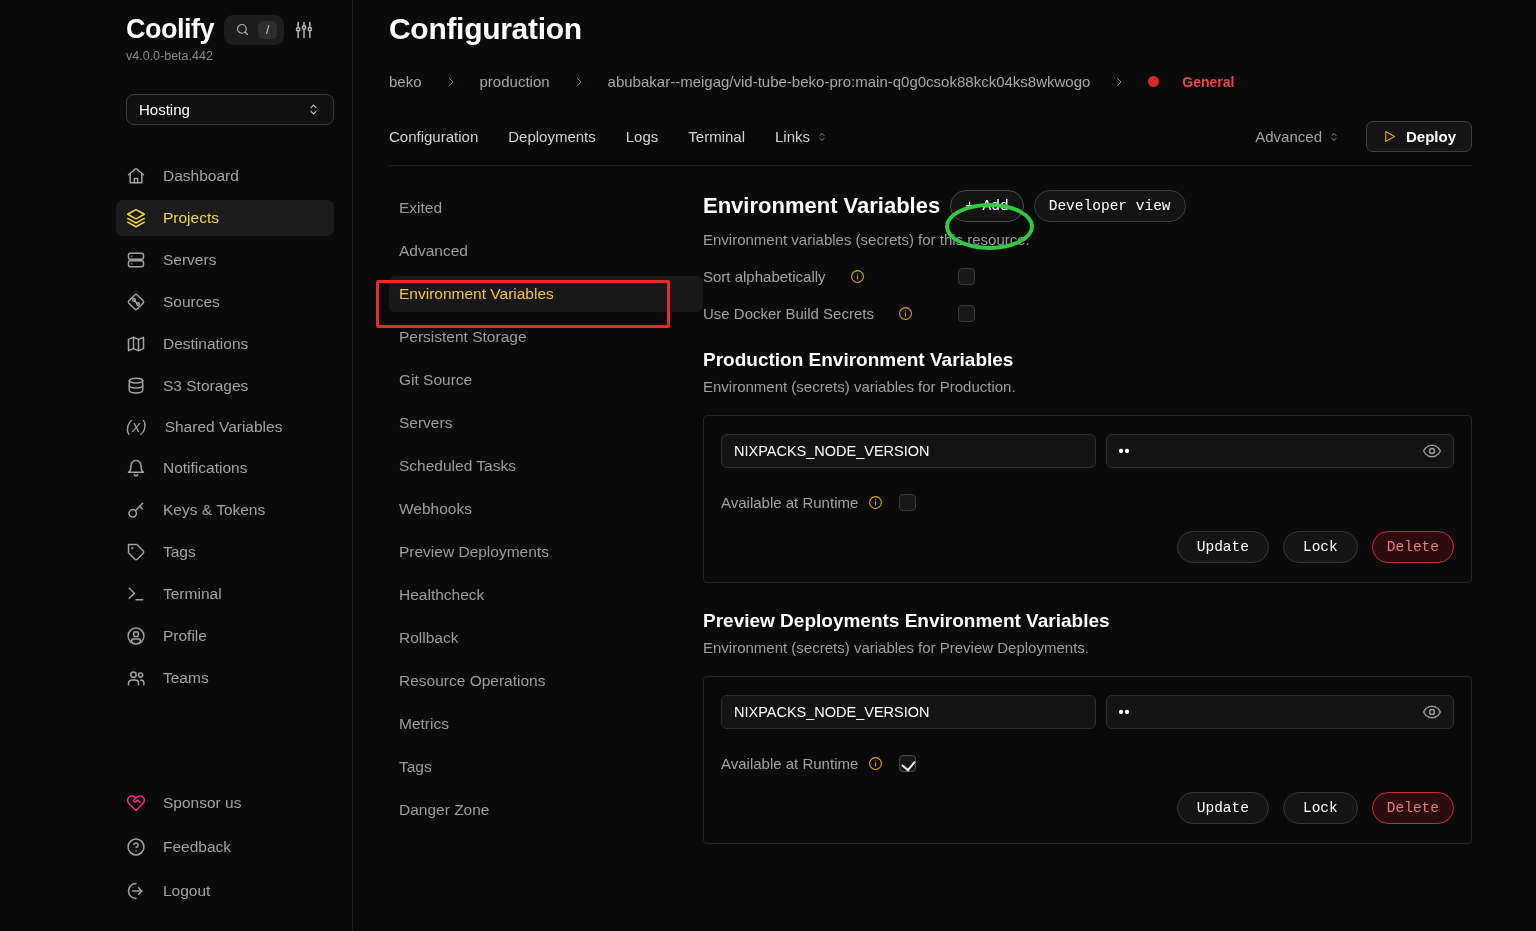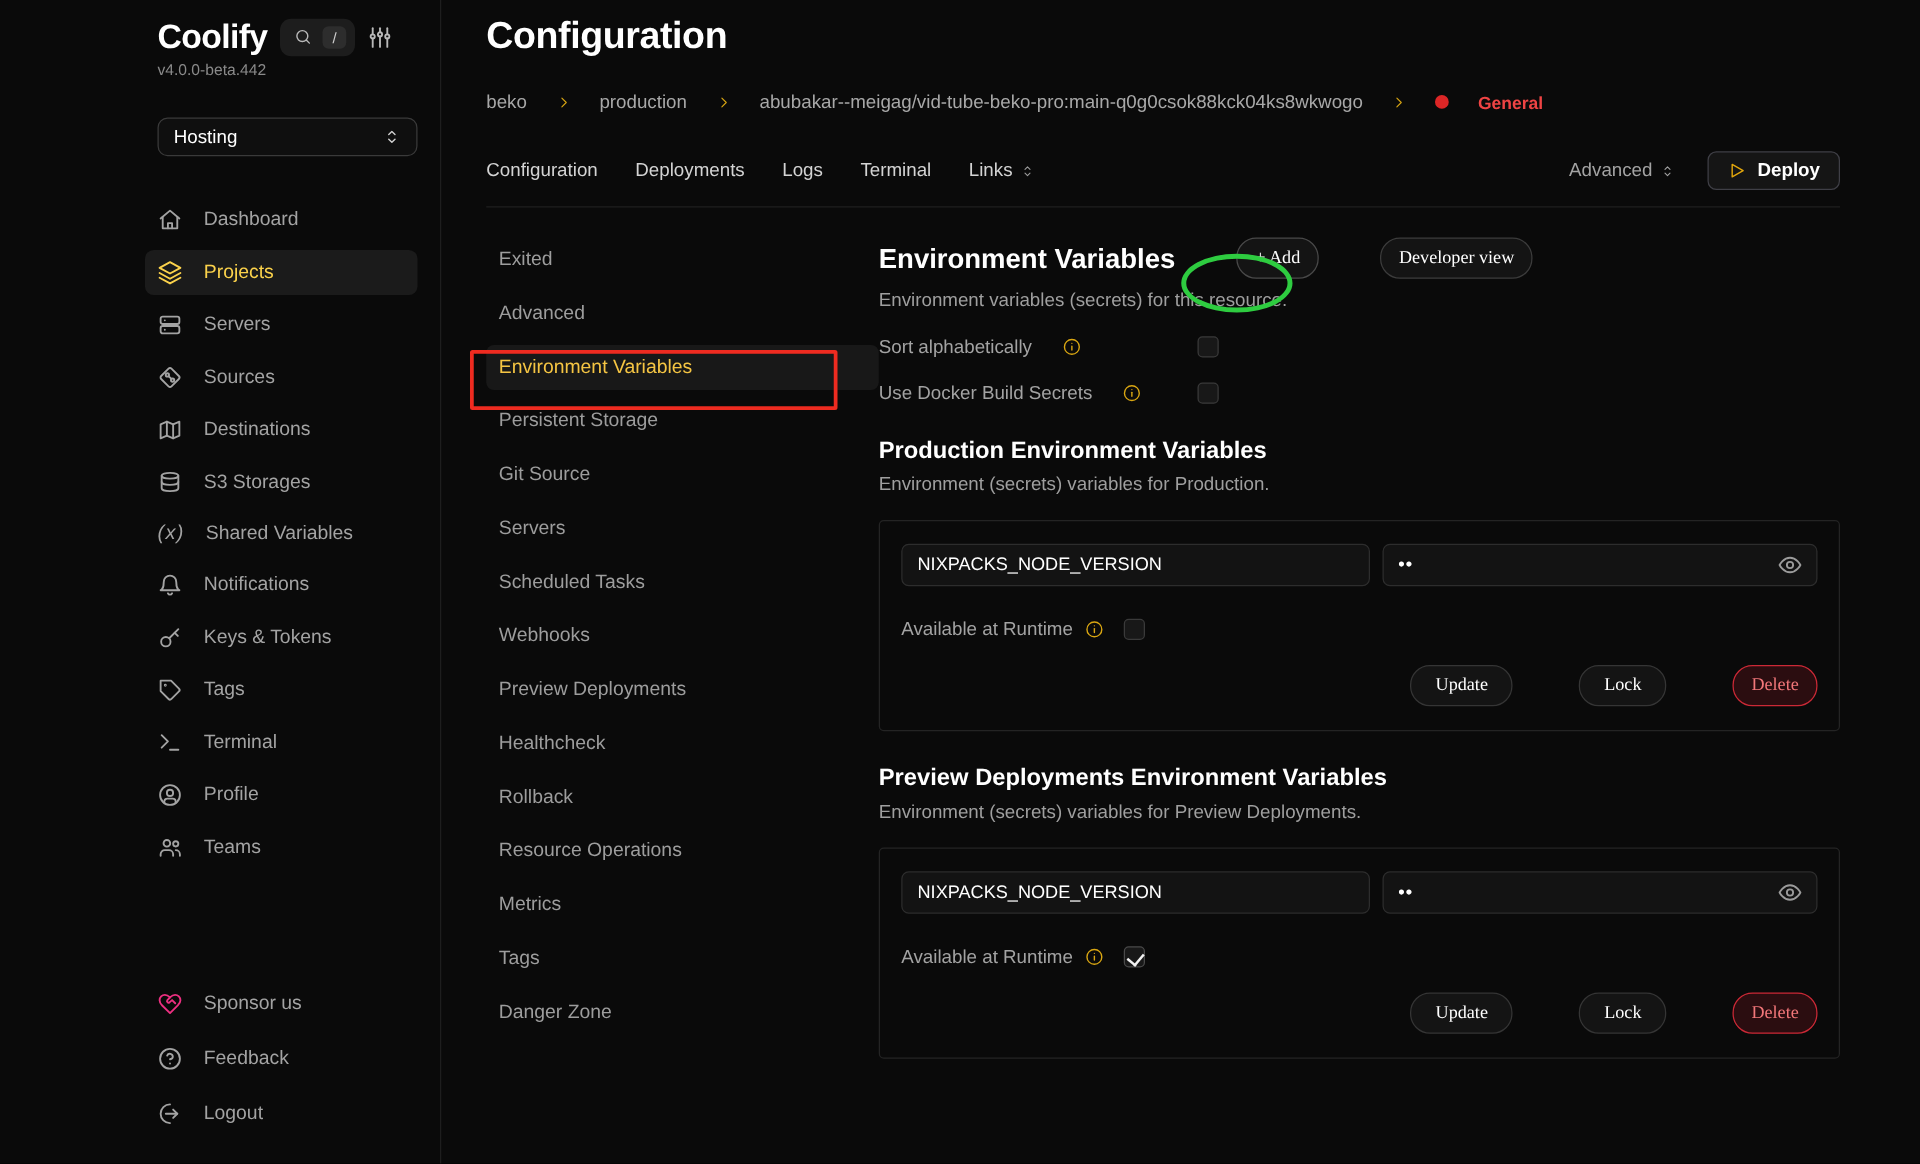--- a/index.html
+++ b/index.html
@@ -49,21 +49,21 @@
   .deploy-btn .play { color:#e3a70c; }
 
   .workarea { display:flex; margin-top:24px; flex:1; }
   .subnav { width:314px; flex:0 0 314px; display:flex; flex-direction:column; }
   .subnav-item { font-size:15.5px; color:#9d9d9d; padding:9px 10px; margin-bottom:7px; border-radius:6px; cursor:pointer; }
   .subnav-item.active { background:#181818; color:#f5c543; }
 
   .content { flex:1; min-width:0; }
   .content-head { display:flex; align-items:center; gap:10px; }
   .content-title { font-size:22px; font-weight:700; color:#fff; }
-  .btn { background:#141414; border:1px solid #494949; border-radius:16px; color:#fff; font-size:14.5px; padding:7px 14px; cursor:pointer; font-family:Liberation Serif, serif;margin-left:39px; }
+  .btn { background:#141414; border:1px solid #494949; border-radius:16px; color:#fff; font-size:14.5px; padding:7px 14px; cursor:pointer; font-family:Liberation Mono, monospace; }
   .btn.secondary { border-color:#3c3c3c; }
   .content-sub { margin-top:9px; font-size:15px; color:#9f9f9f; }
 
   .toggle-row { display:flex; align-items:center; margin-top:20px; }
   .toggle-label { width:255px; display:flex; align-items:center; gap:24px; font-size:15px; color:#a3a3a3; }
   .info-icon { color:#d9a612; cursor:pointer; display:flex; }
   .checkbox { width:17px; height:17px; border-radius:4px; background:#181818; border:1px solid #3a3a3a; cursor:pointer; position:relative; }
   .checkbox.checked { border-color:#4a4a4a; }
   .checkbox.checked::after { content:""; position:absolute; left:4px; top:2px; width:7px; height:10px; border:solid #f2f2f2; border-width:0 2.2px 2.2px 0; transform:rotate(40deg); }
 

